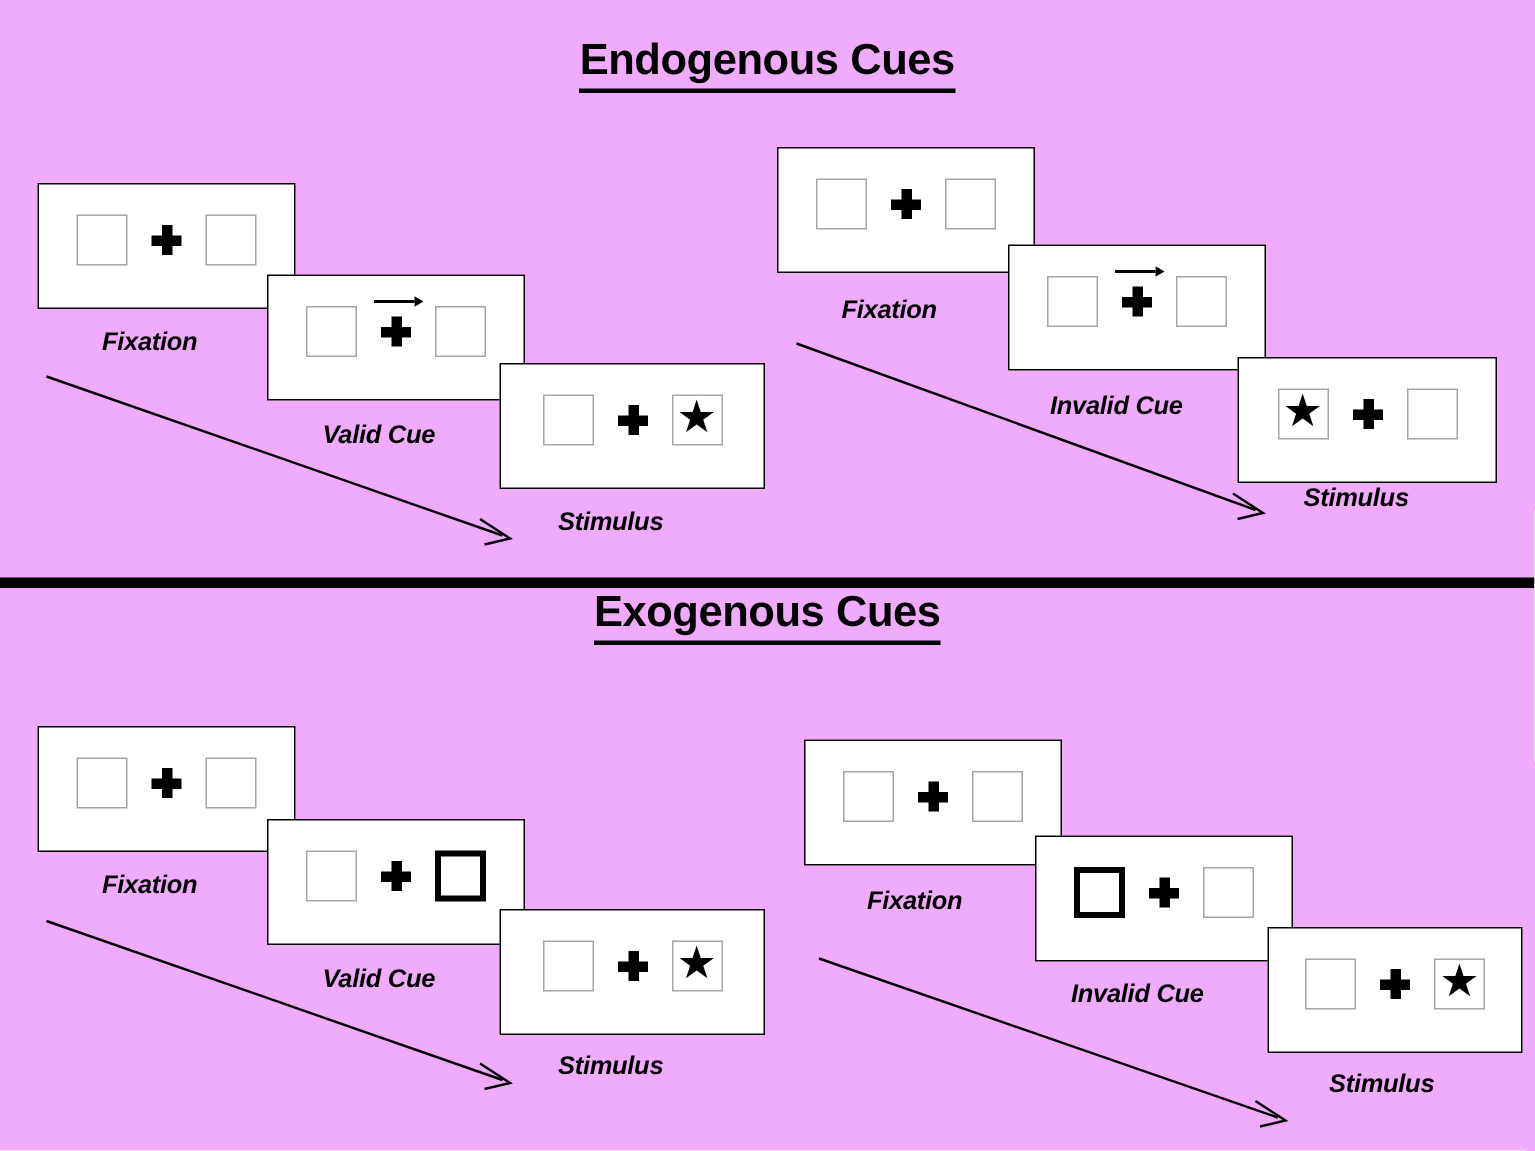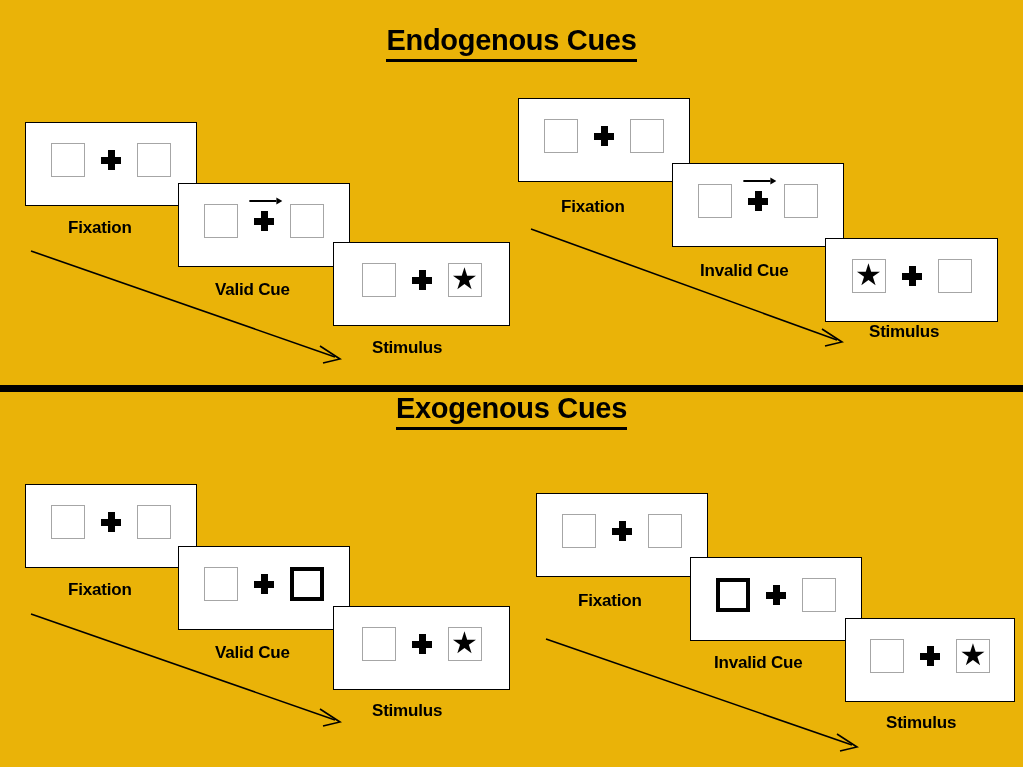--- a/index.html
+++ b/index.html
@@ -8,21 +8,21 @@
     background: #ffffff;
   }
   body {
     font-family: "Liberation Sans", "DejaVu Sans", sans-serif;
     color: #000000;
   }
   #figure {
     position: relative;
     width: 1023px;
     height: 767px;
-    background: #eab308;
+    background: #f0abfc;
     overflow: hidden;
   }
 
   
   .section-title {
     position: absolute;
     width: 100%;
     left: 0;
     text-align: center;
     font-size: 29px;
@@ -115,20 +115,21 @@
     height: 10px;
   }
 
   
   .caption {
     position: absolute;
     font-size: 17px;
     font-weight: bold;
     white-space: nowrap;
     letter-spacing: -0.2px;
+    font-style: italic;
   }
 
   
   .flow-arrow {
     position: absolute;
     pointer-events: none;
   }
 </style>
 </head>
 <body>

